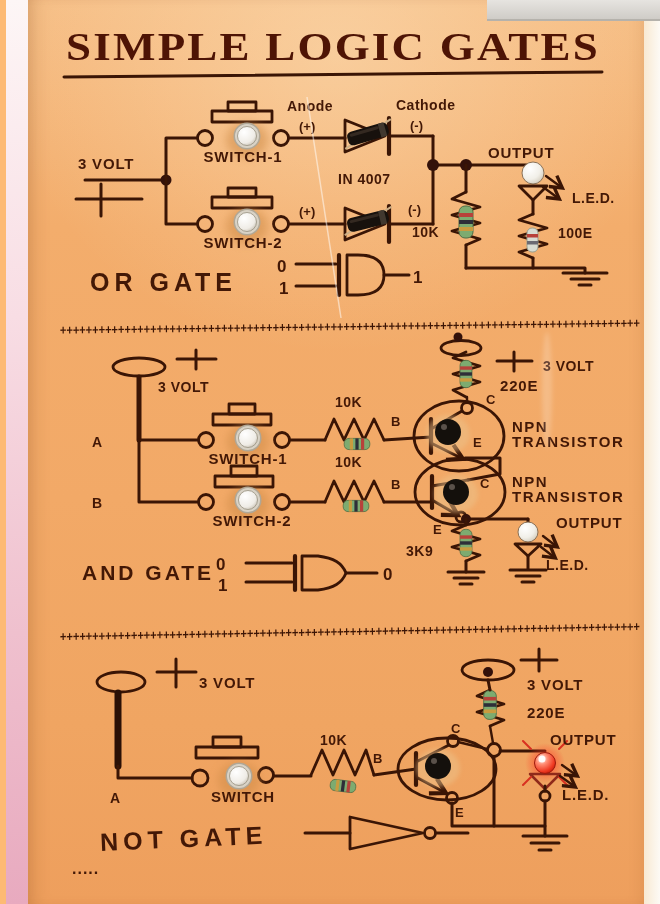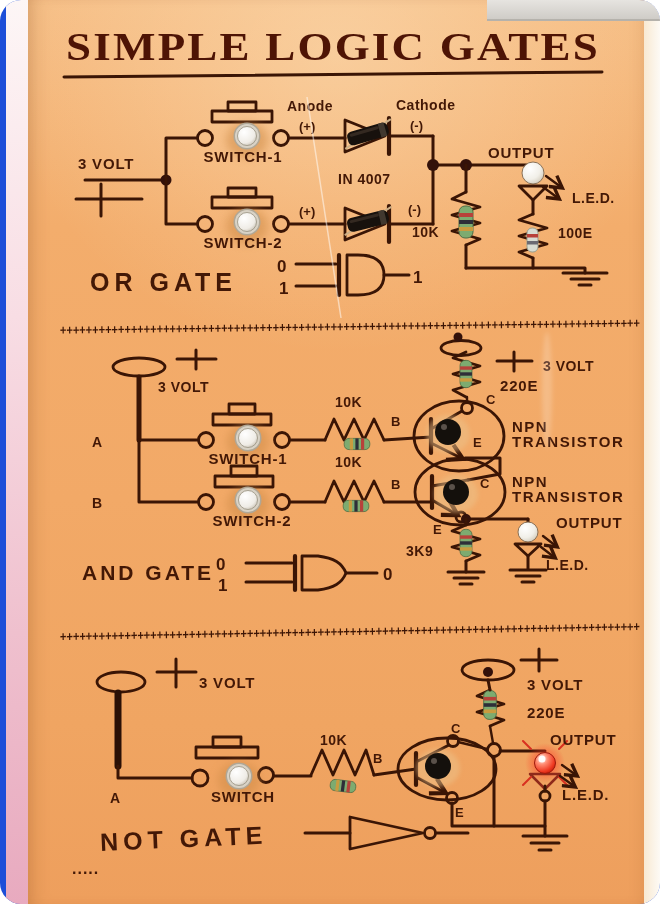--- a/index.html
+++ b/index.html
@@ -1,16 +1,16 @@
 <!DOCTYPE html>
 <html><head>
 <meta charset="utf-8">
 <style>
   html,body{margin:0;padding:0;background:#ffffff;}
-  .shot{position:relative;width:660px;height:904px;background:#1d4ed8;overflow:hidden;border-radius:21px;}
+  .shot{position:relative;width:660px;height:904px;background:#fdba74;overflow:hidden;}
   .pink-strip{position:absolute;left:6px;top:0;width:24px;height:904px;
     background:linear-gradient(180deg,#fdf6f6 0%,#f8dde4 35%,#efc0ce 70%,#e8aabf 100%);}
   .board{position:absolute;left:28px;top:0;width:618px;height:904px;
     background:
       radial-gradient(90% 55% at 50% 6%, rgba(255,236,203,.38), rgba(255,255,255,0) 60%),
       linear-gradient(180deg,#f6be85 0%,#f3ad6c 25%,#f2a967 55%,#f0a562 80%,#ee9f5d 100%);
     box-shadow:inset 14px 0 20px -14px rgba(120,60,20,.35), inset -12px 0 18px -14px rgba(120,60,20,.25);}
   .right-strip{position:absolute;left:644px;top:0;width:16px;height:904px;
     background:linear-gradient(90deg,#f8e9d2,#fdfaf5);}
   .tape{position:absolute;left:487px;top:0;width:173px;height:19px;

